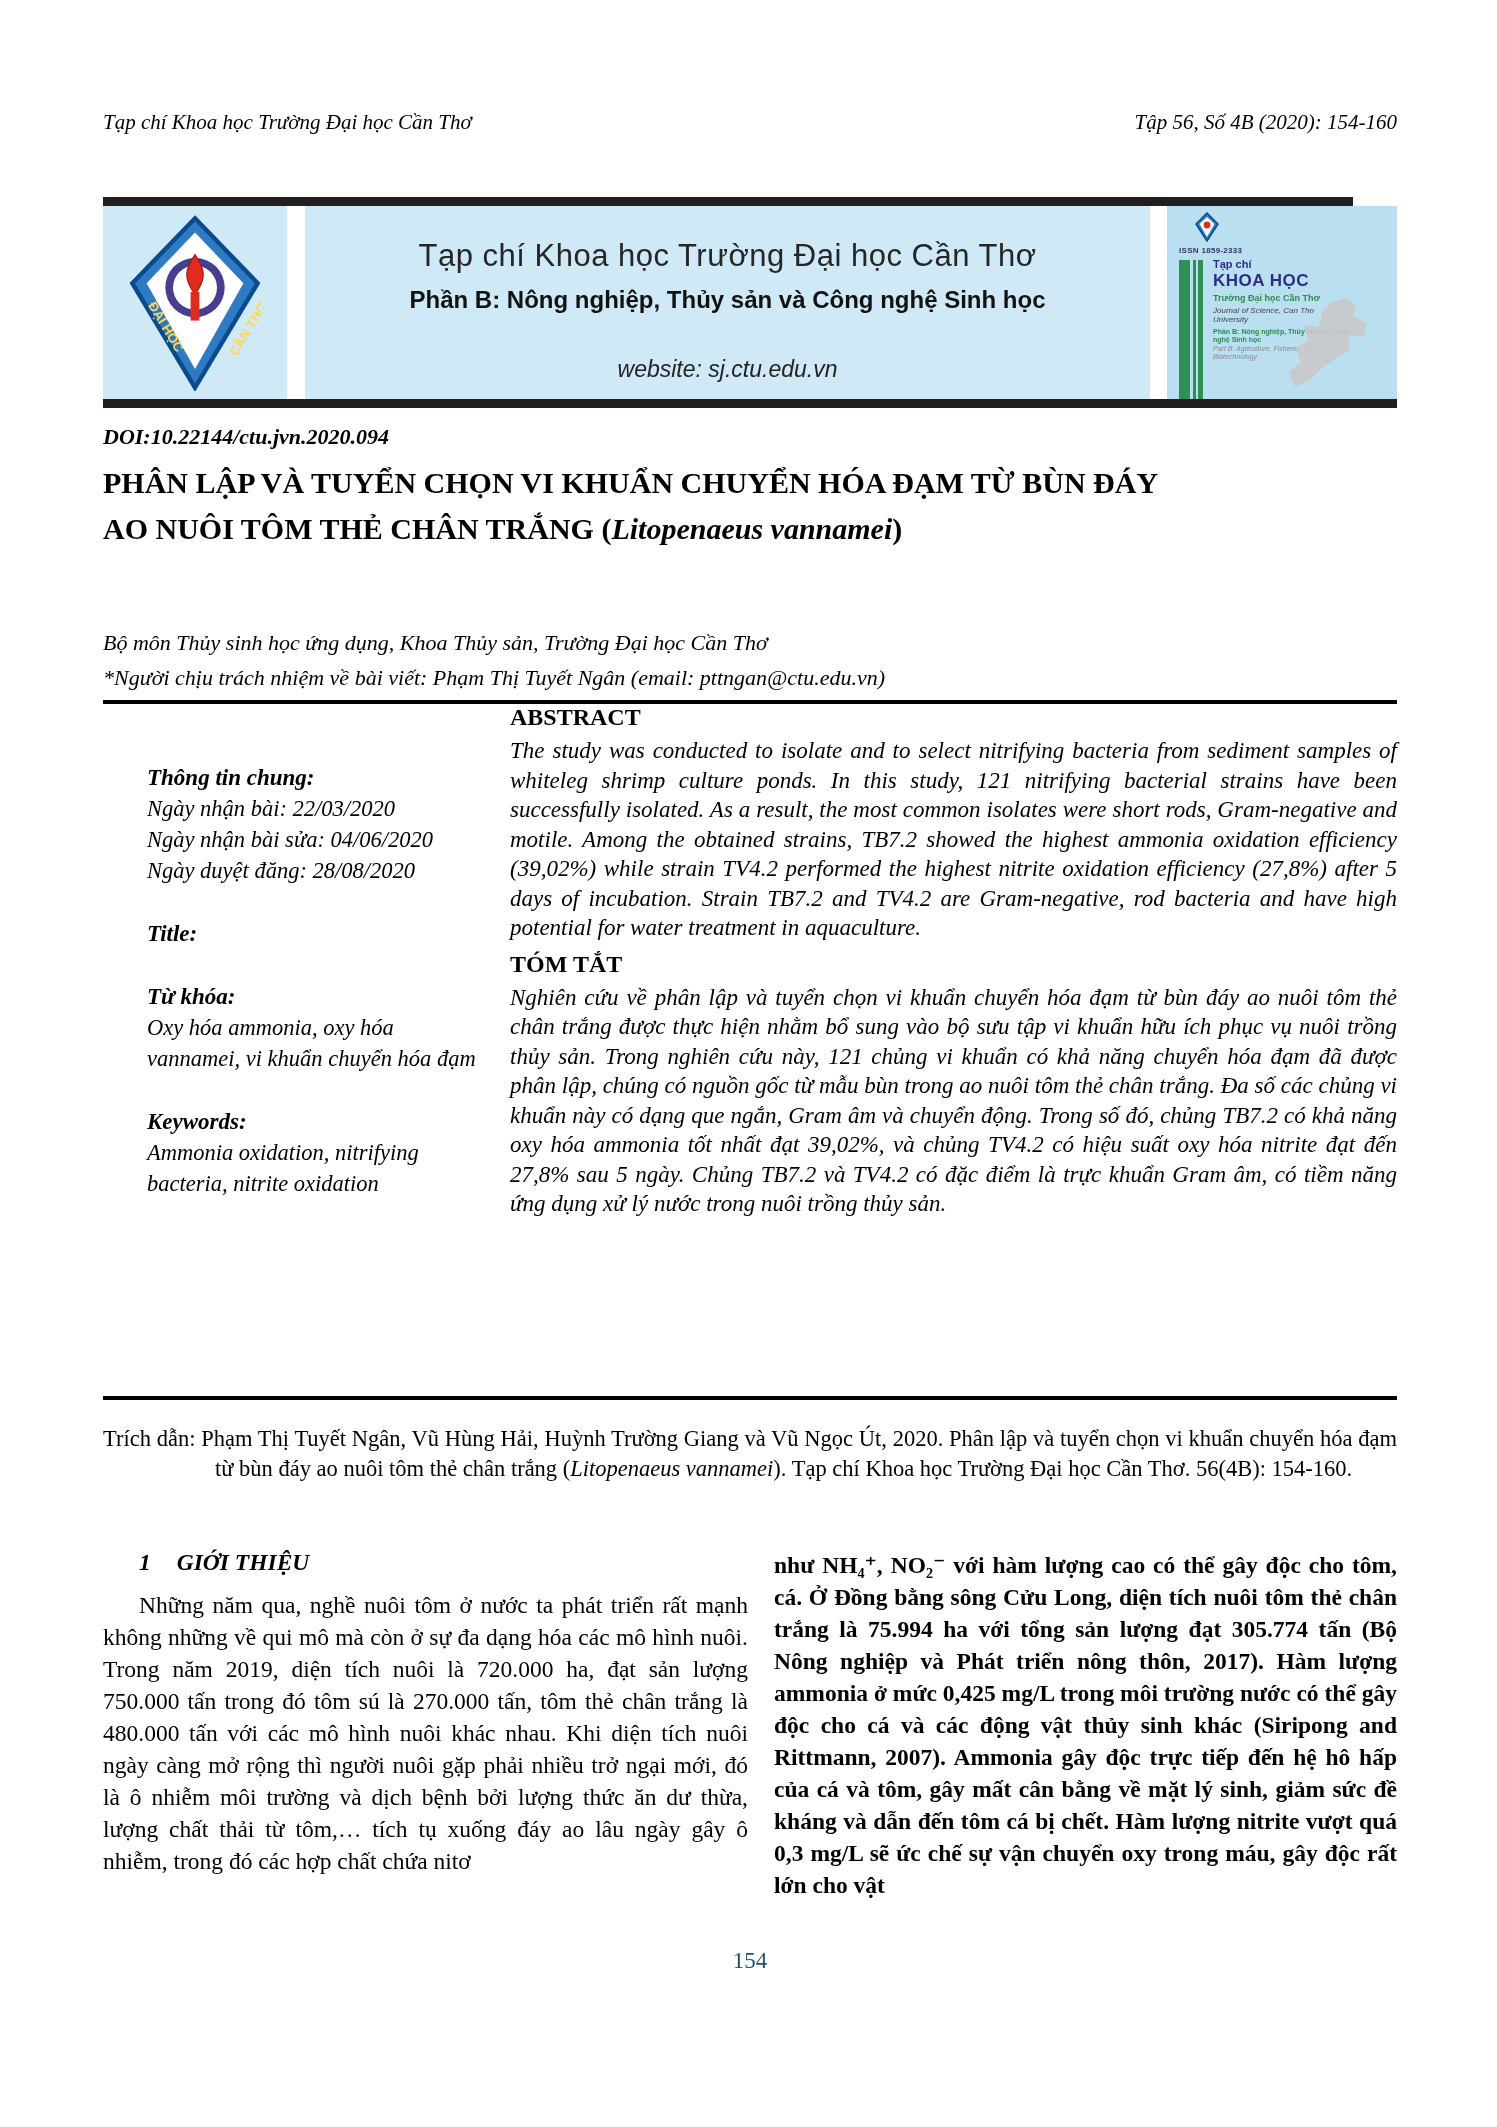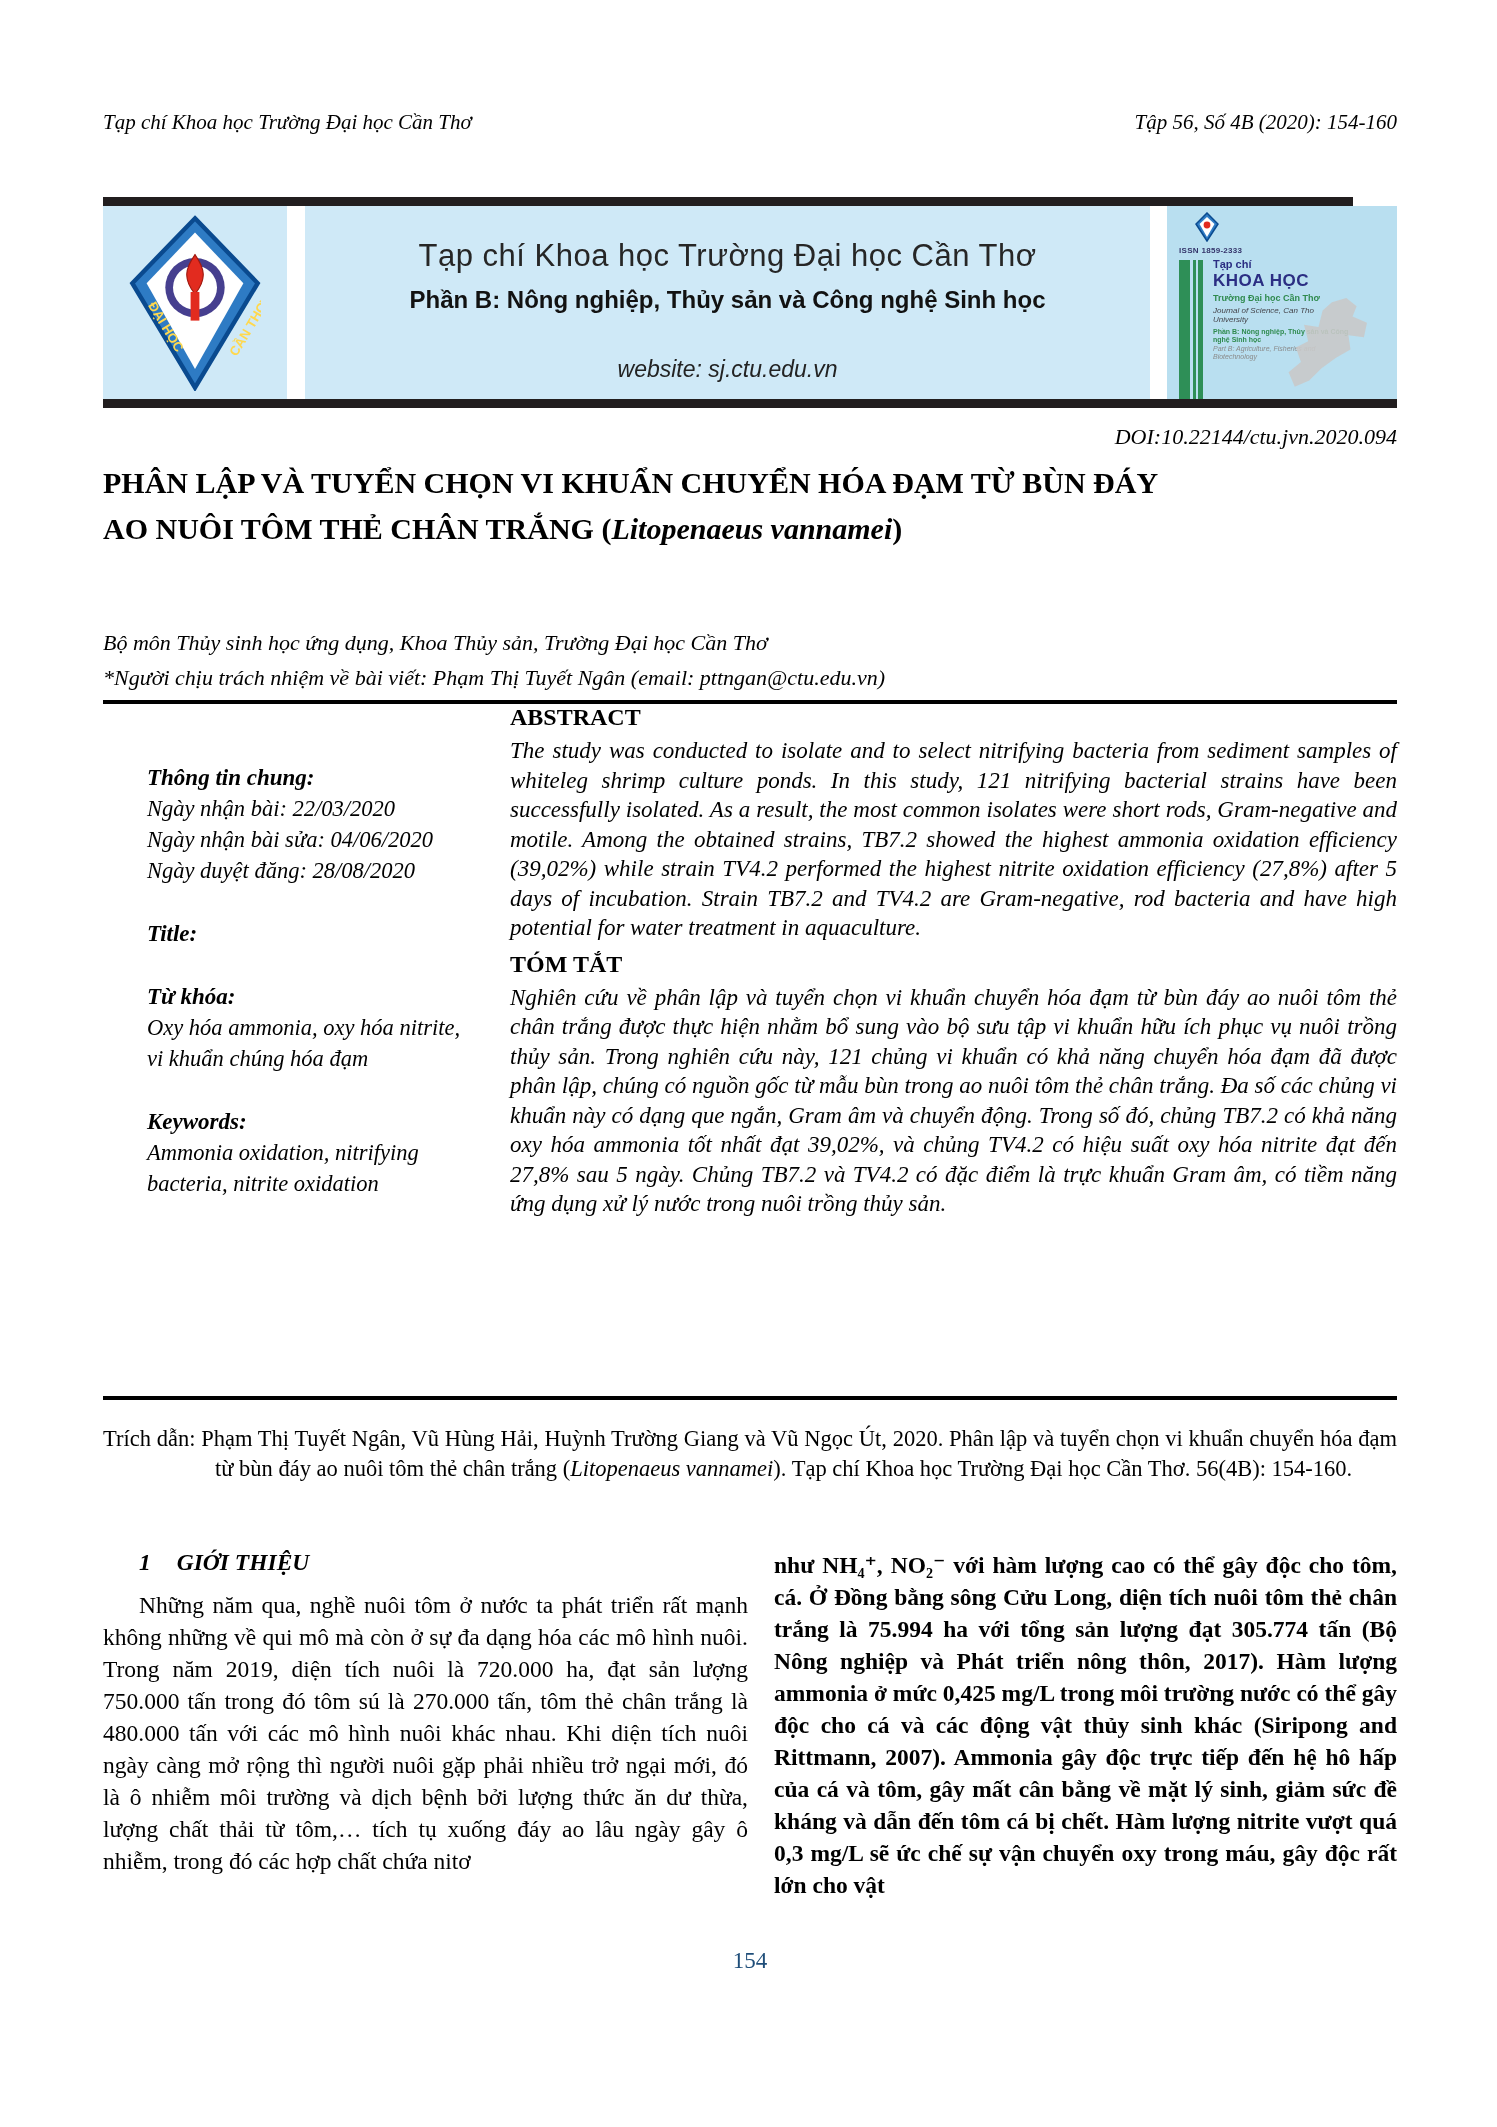--- a/index.html
+++ b/index.html
@@ -37,21 +37,21 @@
   .cover-text{position:absolute;top:52px;left:46px;width:136px;line-height:1.15;}
   .c-small{font-size:11px;font-weight:bold;color:#2b2e83;}
   .c-big{font-size:17px;font-weight:bold;color:#2b2e83;letter-spacing:.5px;}
   .c-vi{font-size:9px;font-weight:bold;color:#2f8a4e;margin-top:3px;}
   .c-en{font-size:8px;font-style:italic;color:#44444a;margin-top:2px;}
   .c-sec-vi{font-size:7px;font-weight:bold;color:#2f8a4e;margin-top:4px;}
   .c-sec-en{font-size:7px;font-style:italic;color:#8a8a8a;margin-top:1px;}
   .cover-map{position:absolute;right:2px;top:92px;width:120px;height:98px;}
 
   
-  .doi-line{top:424px;text-align:right;font-style:italic;font-size:22px;}
+  .doi-line{top:424px;text-align:left;font-style:italic;font-size:22px;font-weight:bold;}
   .article-title{top:460px;font-size:30px;font-weight:bold;line-height:46px;}
   .authors-line{top:588px;font-size:23px;}
   .authors-line sup{font-size:14px;}
   .affiliation-line{top:630px;font-style:italic;font-size:22px;}
   .correspondence-line{top:665px;font-style:italic;font-size:22px;}
   .rule{height:4px;background:#000;}
   .rule1{top:700px;}
   .rule2{top:1396px;}
 
   
@@ -156,21 +156,21 @@
         <div class="ih">Thông tin chung:</div>
         <div>Ngày nhận bài: 22/03/2020</div>
         <div>Ngày nhận bài sửa: 04/06/2020</div>
         <div>Ngày duyệt đăng: 28/08/2020</div>
       </div>
       <div class="info-block">
         <div class="ih">Title:</div>
       </div>
       <div class="info-block">
         <div class="ih">Từ khóa:</div>
-        <div>Oxy hóa ammonia, oxy hóa nitrite, vi khuẩn chúng hóa đạm</div>
+        <div>Oxy hóa ammonia, oxy hóa vannamei, vi khuẩn chuyển hóa đạm</div>
       </div>
       <div class="info-block">
         <div class="ih">Keywords:</div>
         <div>Ammonia oxidation, nitrifying bacteria, nitrite oxidation</div>
       </div>
     </div>
     <div class="abstract-col">
       <div class="abs-heading">ABSTRACT</div>
       <div class="abs-body">The study was conducted to isolate and to select nitrifying bacteria from sediment samples of whiteleg shrimp culture ponds. In this study, 121 nitrifying bacterial strains have been successfully isolated. As a result, the most common isolates were short rods, Gram-negative and motile. Among the obtained strains, TB7.2 showed the highest ammonia oxidation efficiency (39,02%) while strain TV4.2 performed the highest nitrite oxidation efficiency (27,8%) after 5 days of incubation. Strain TB7.2 and TV4.2 are Gram-negative, rod bacteria and have high potential for water treatment in aquaculture.</div>
       <div class="abs-heading abs-heading-vi">TÓM TẮT</div>

